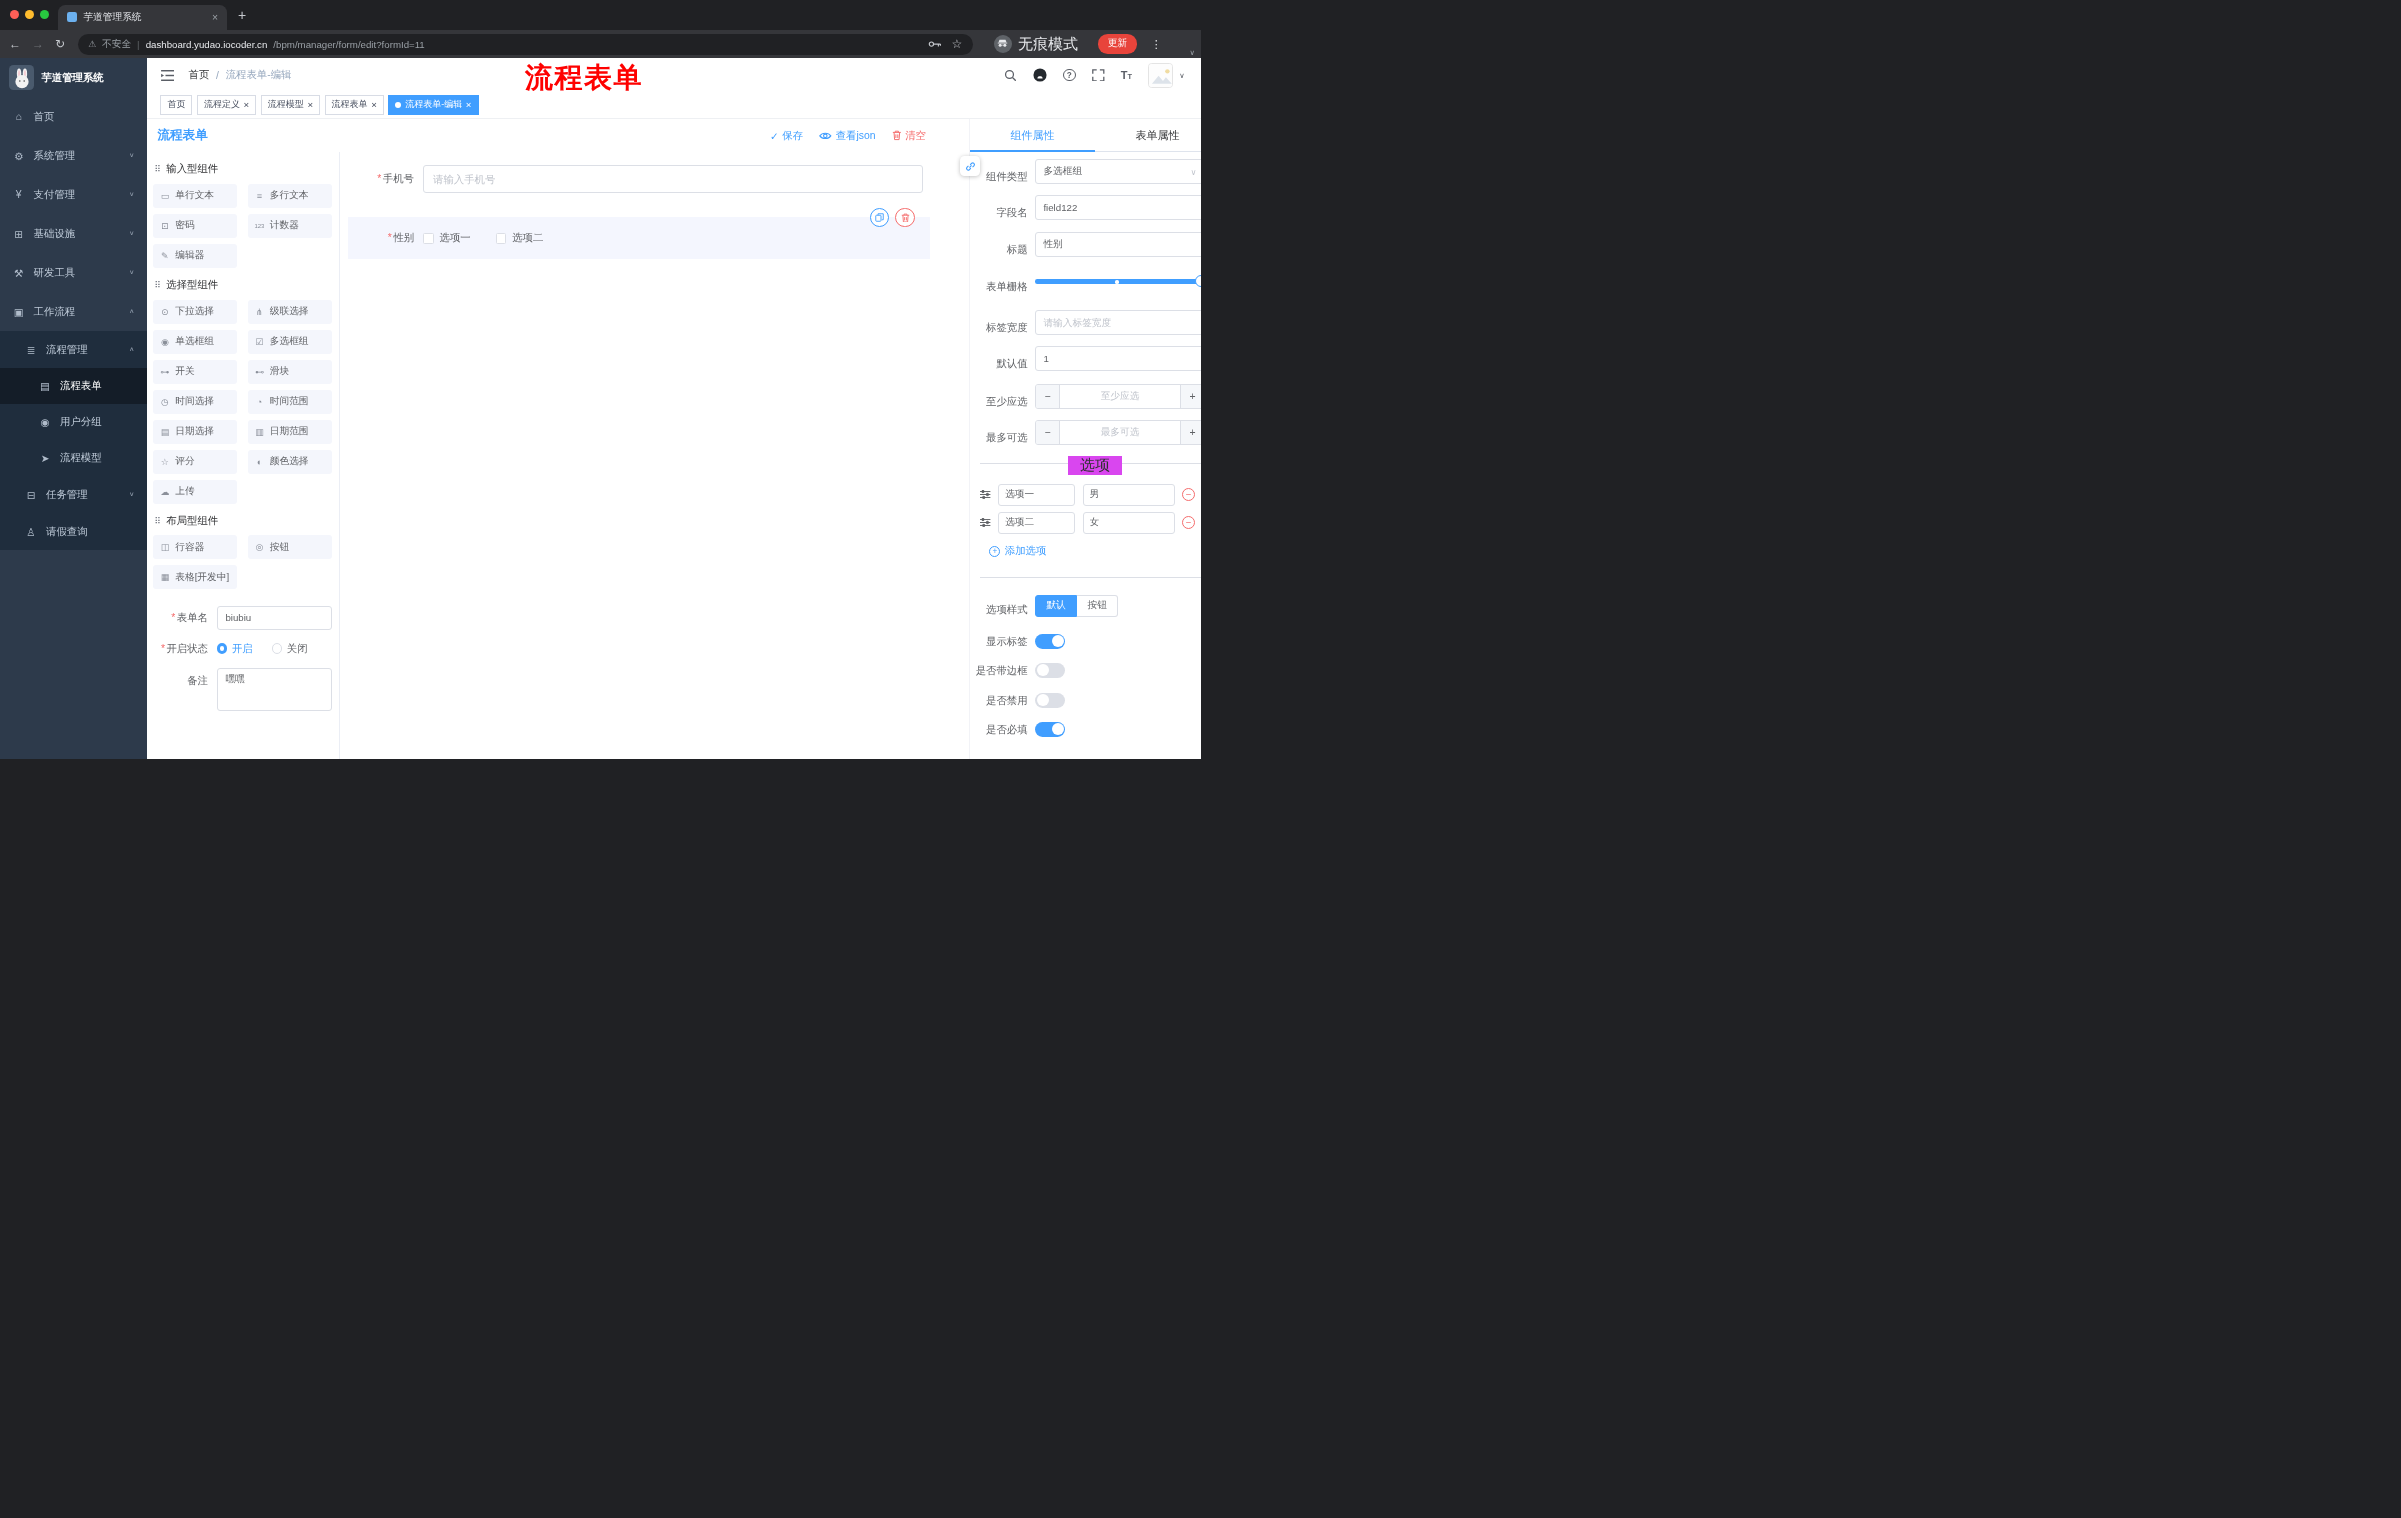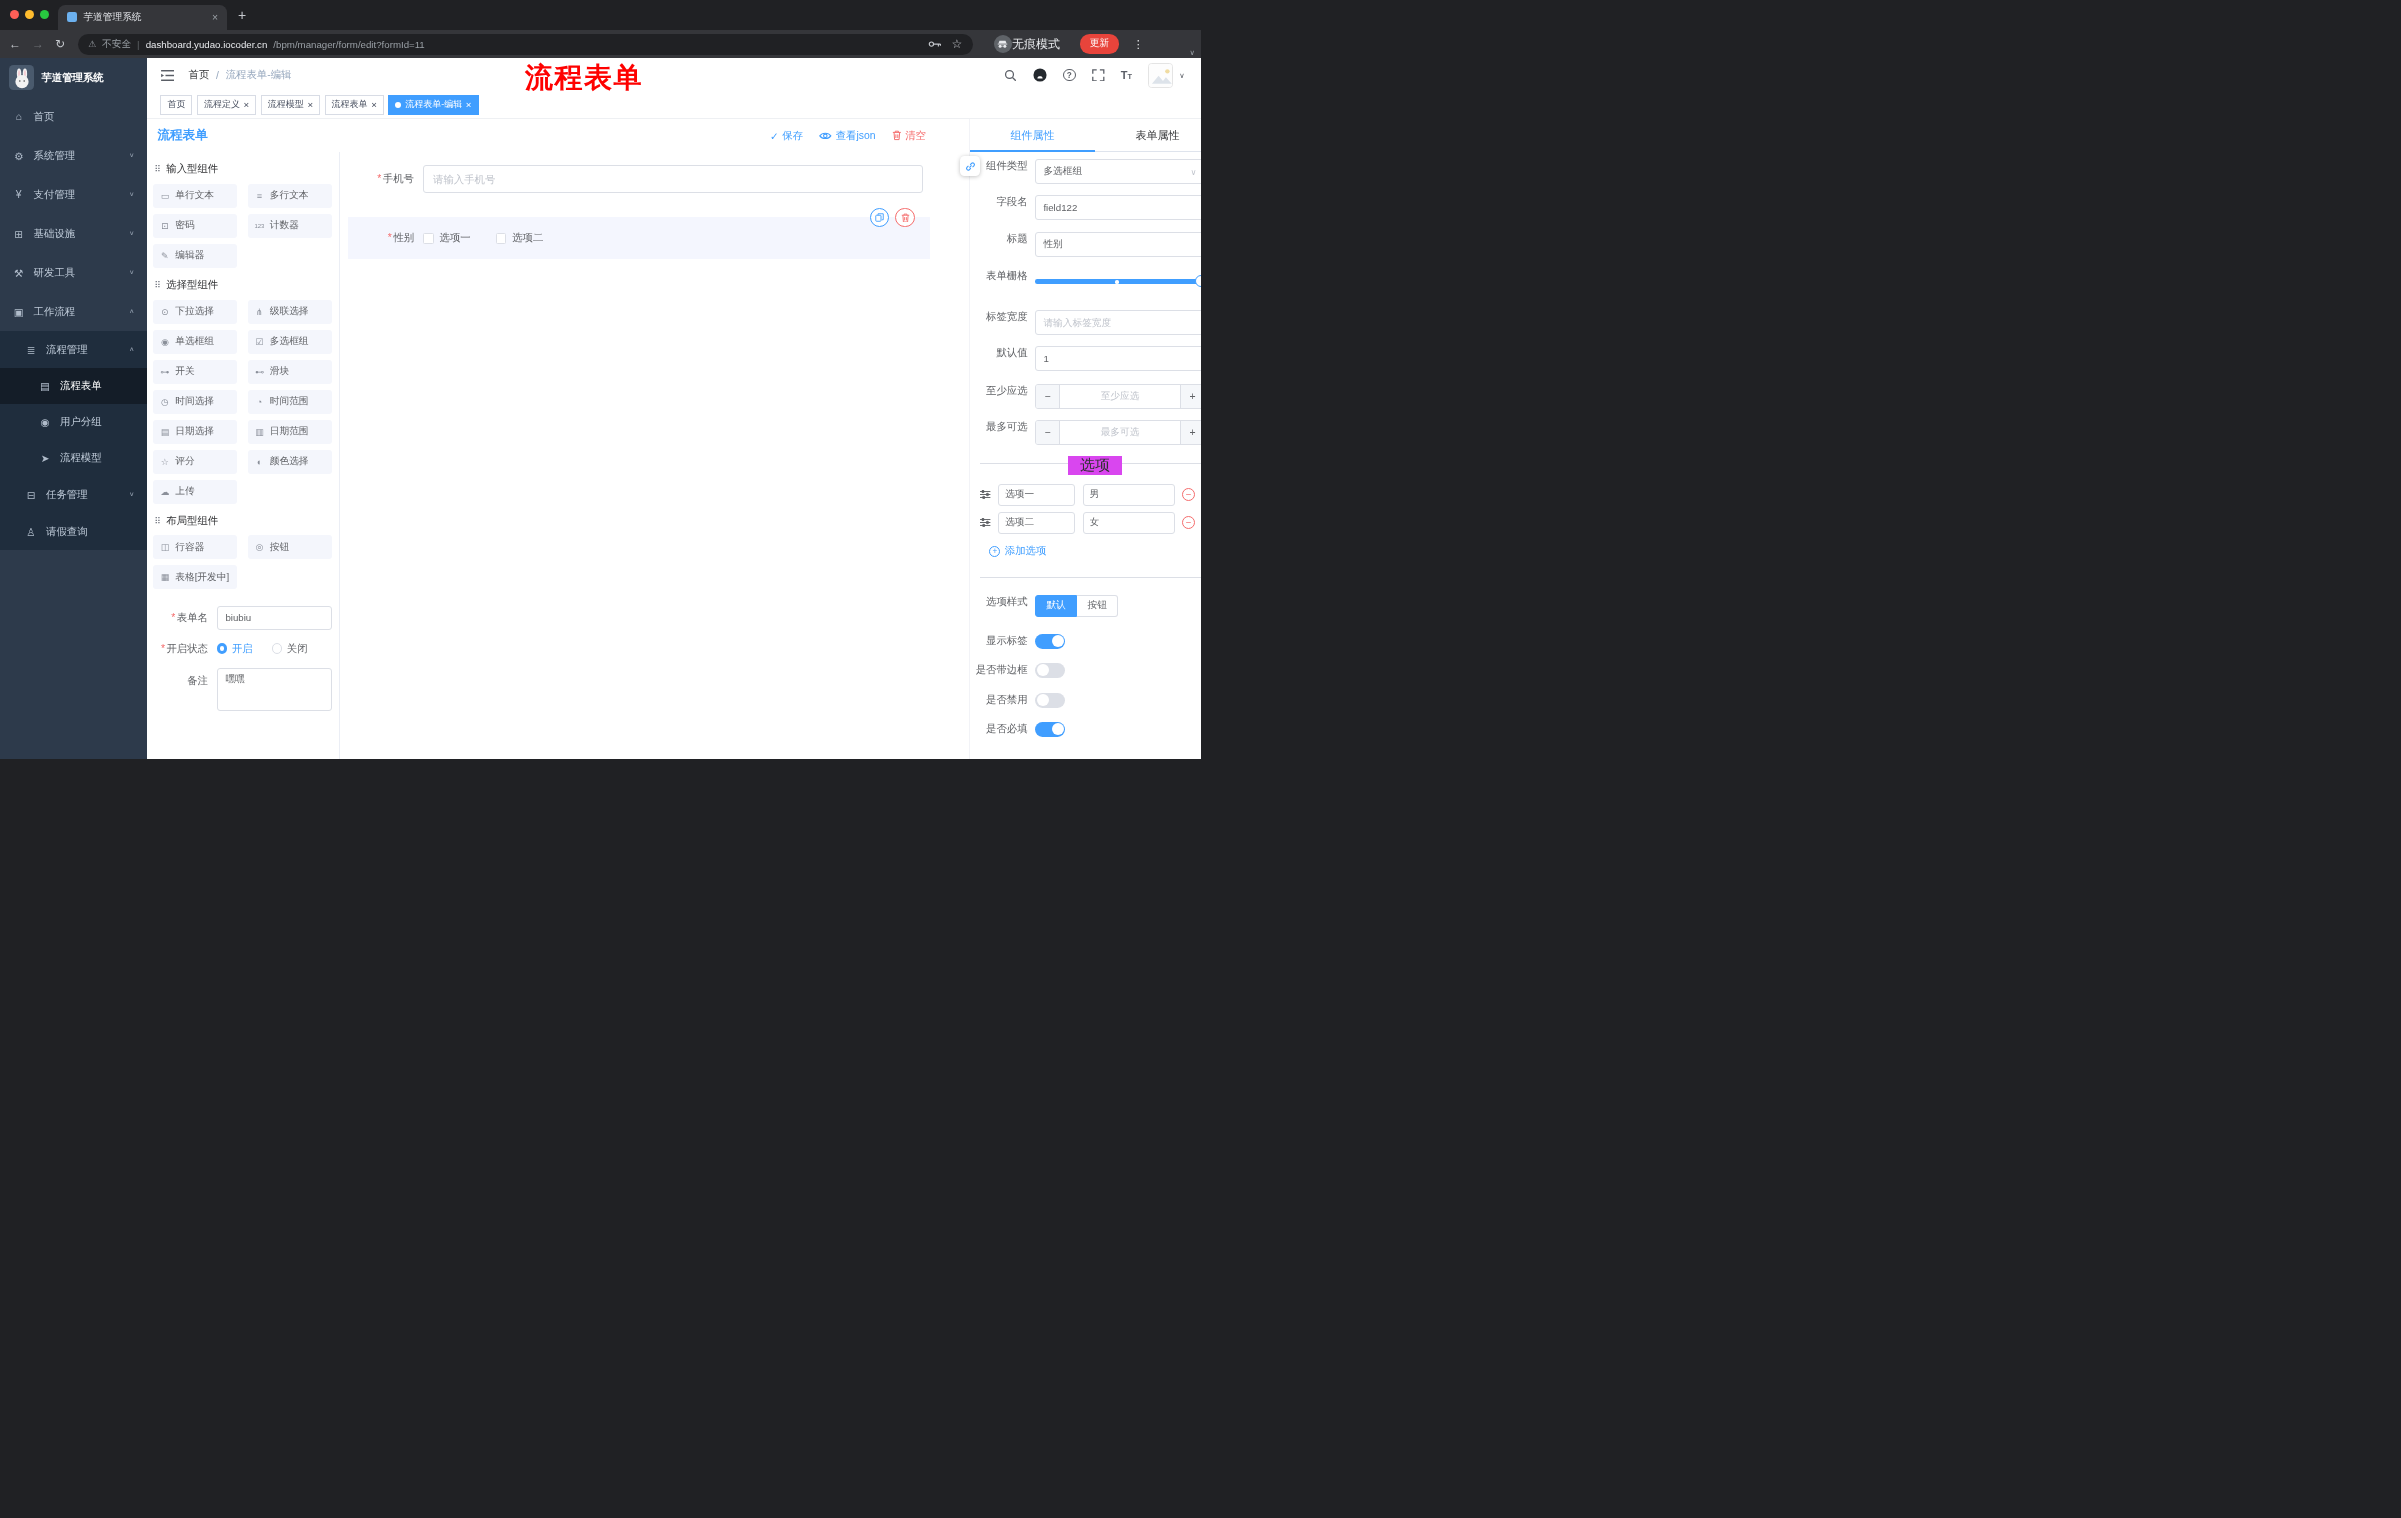--- a/index.html
+++ b/index.html
@@ -22,21 +22,21 @@
   .navbar { position:absolute; left:0; top:30px; width:100%; height:28px; background:#35363a;
     display:flex; align-items:center; padding:0 9px; gap:11px; }
   .nav-icon { color:#c5c8cd; font-size:12px; line-height:1; }
   .nav-icon.dim { color:#6e7175; }
   .omnibox { width:895px; height:21px; background:#202124; border-radius:10.4px; display:flex;
     align-items:center; gap:6px; padding:0 10.4px; font-size:9.7px; color:#9aa0a6; margin-left:1.5px; }
   .omni-warn { font-size:9px; }
   .omni-sep { color:#5f6368; }
   .omni-host { color:#e8eaed; }
   .omni-right { margin-left:auto; display:flex; align-items:center; gap:10.4px; }
-  .incognito { display:flex; align-items:center; gap:0; color:#e8eaed; font-size:12px; margin-left:10.4px; }
+  .incognito { display:flex; align-items:flex-start; gap:6px; color:#e8eaed; font-size:15px; margin-left:10.4px; }
   .incog-badge { width:18px; height:18px; border-radius:50%; background:#5f6368; display:flex;
     align-items:center; justify-content:center; }
   .update-pill { height:19.3px; background:#e8443b; color:#fff; border-radius:9.7px; display:flex;
     align-items:center; padding:0 9.7px; font-size:9.7px; margin-left:9px; }
   .menu-dots { color:#e8eaed; font-size:11px; margin-left:3px; letter-spacing:0; }
   .ext-caret { position:absolute; right:6px; bottom:0.7px; color:#9aa0a6; font-size:7.4px; }
 
   
   .sidebar { position:absolute; left:0; top:58px; width:147px; height:701px; background:#2d3a4b;
     color:#bfcbd9; font-size:10.4px; }
@@ -135,21 +135,21 @@
   
   .props { position:absolute; left:822px; top:0; width:251px; height:640px; border-left:0.7px solid #f2f3f7; }
   .props-tabs { height:33px; display:flex; border-bottom:0.7px solid #dfe4ed; }
   .ptab { flex:1; display:flex; align-items:center; justify-content:center; font-size:11px; color:#303133;
     cursor:pointer; position:relative; }
   .ptab.active { color:#409eff; font-weight:500; }
   .ptab.active::after { content:""; position:absolute; left:0; right:0; bottom:-0.7px; height:1.5px; background:#409eff; }
   .link-float { position:absolute; left:-9.7px; top:37px; width:20px; height:20px; border-radius:4.5px;
     background:#fff; box-shadow:0 0.7px 4.5px rgba(0,0,0,.25); display:flex; align-items:center;
     justify-content:center; z-index:3; cursor:pointer; }
-  .prow { display:flex; align-items:flex-start; margin-right:15px; }
+  .prow { display:flex; align-items:flex-end; margin-right:15px; }
   .plabel { width:65px; flex:none; text-align:right; font-size:10.4px; color:#606266; padding-right:7.4px; }
   .pcontrol { flex:1; display:flex; align-items:center; }
   .pinput { width:100%; height:25px; border:0.7px solid #dcdfe6; border-radius:3px; padding:0 7.4px;
     font-size:9.7px; color:#606266; font-family:inherit; outline:none; }
   .pselect { width:100%; height:25px; border:0.7px solid #dcdfe6; border-radius:3px; padding:0 7.4px;
     font-size:9.7px; color:#606266; display:flex; align-items:center; cursor:pointer; }
   .pselect .sel-caret { margin-left:auto; color:#c0c4cc; font-size:8.2px; }
   .slider { position:relative; width:100%; height:25px; }
   .slider-track { position:absolute; left:0; right:0; top:10.4px; height:4.5px; border-radius:2.2px; background:#409eff; }
   .slider-stop { position:absolute; left:47%; top:11.5px; width:3.7px; height:3.7px; border-radius:50%; background:#fff; }

